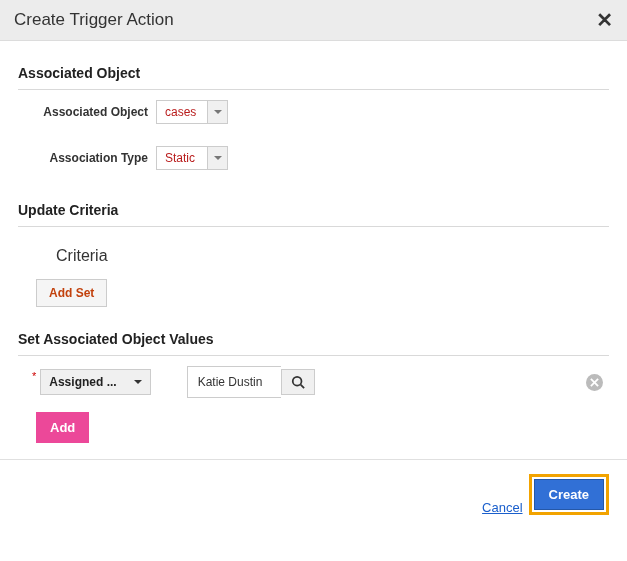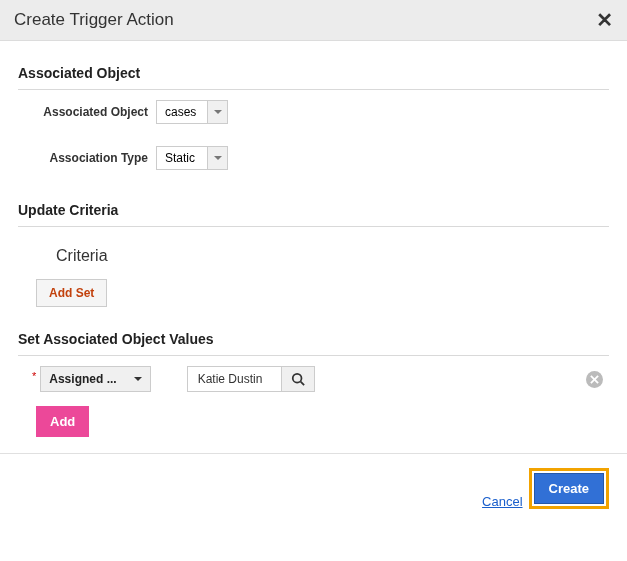--- a/index.html
+++ b/index.html
@@ -62,21 +62,21 @@
     padding-right: 8px;
   }
   .select-wrap {
     display: flex;
     border: 1px solid #ccc;
   }
   .select-box {
     background: #fff;
     padding: 4px 8px;
     font-size: 12px;
-    color: #000000;
+    color: #b91c1c;
     min-width: 50px;
     display: flex;
     align-items: center;
   }
   .select-caret {
     background: #f0f0f0;
     border-left: 1px solid #ccc;
     width: 20px;
     display: flex;
     align-items: center;
@@ -133,21 +133,21 @@
     cursor: pointer;
   }
   .assigned-select .caret-down { border-top-color: #333; }
   .mid-gap { width: 36px; }
   .name-input {
     border: 1px solid #ccc;
     border-right: none;
     padding: 5px 10px;
     font-size: 12px;
     width: 94px;
-    height: 26px;
+    height: 32px;
     color: #333;
   }
   .search-btn {
     background: #f0f0f0;
     border: 1px solid #ccc;
     width: 34px;
     height: 26px;
     display: flex;
     align-items: center;
     justify-content: center;

